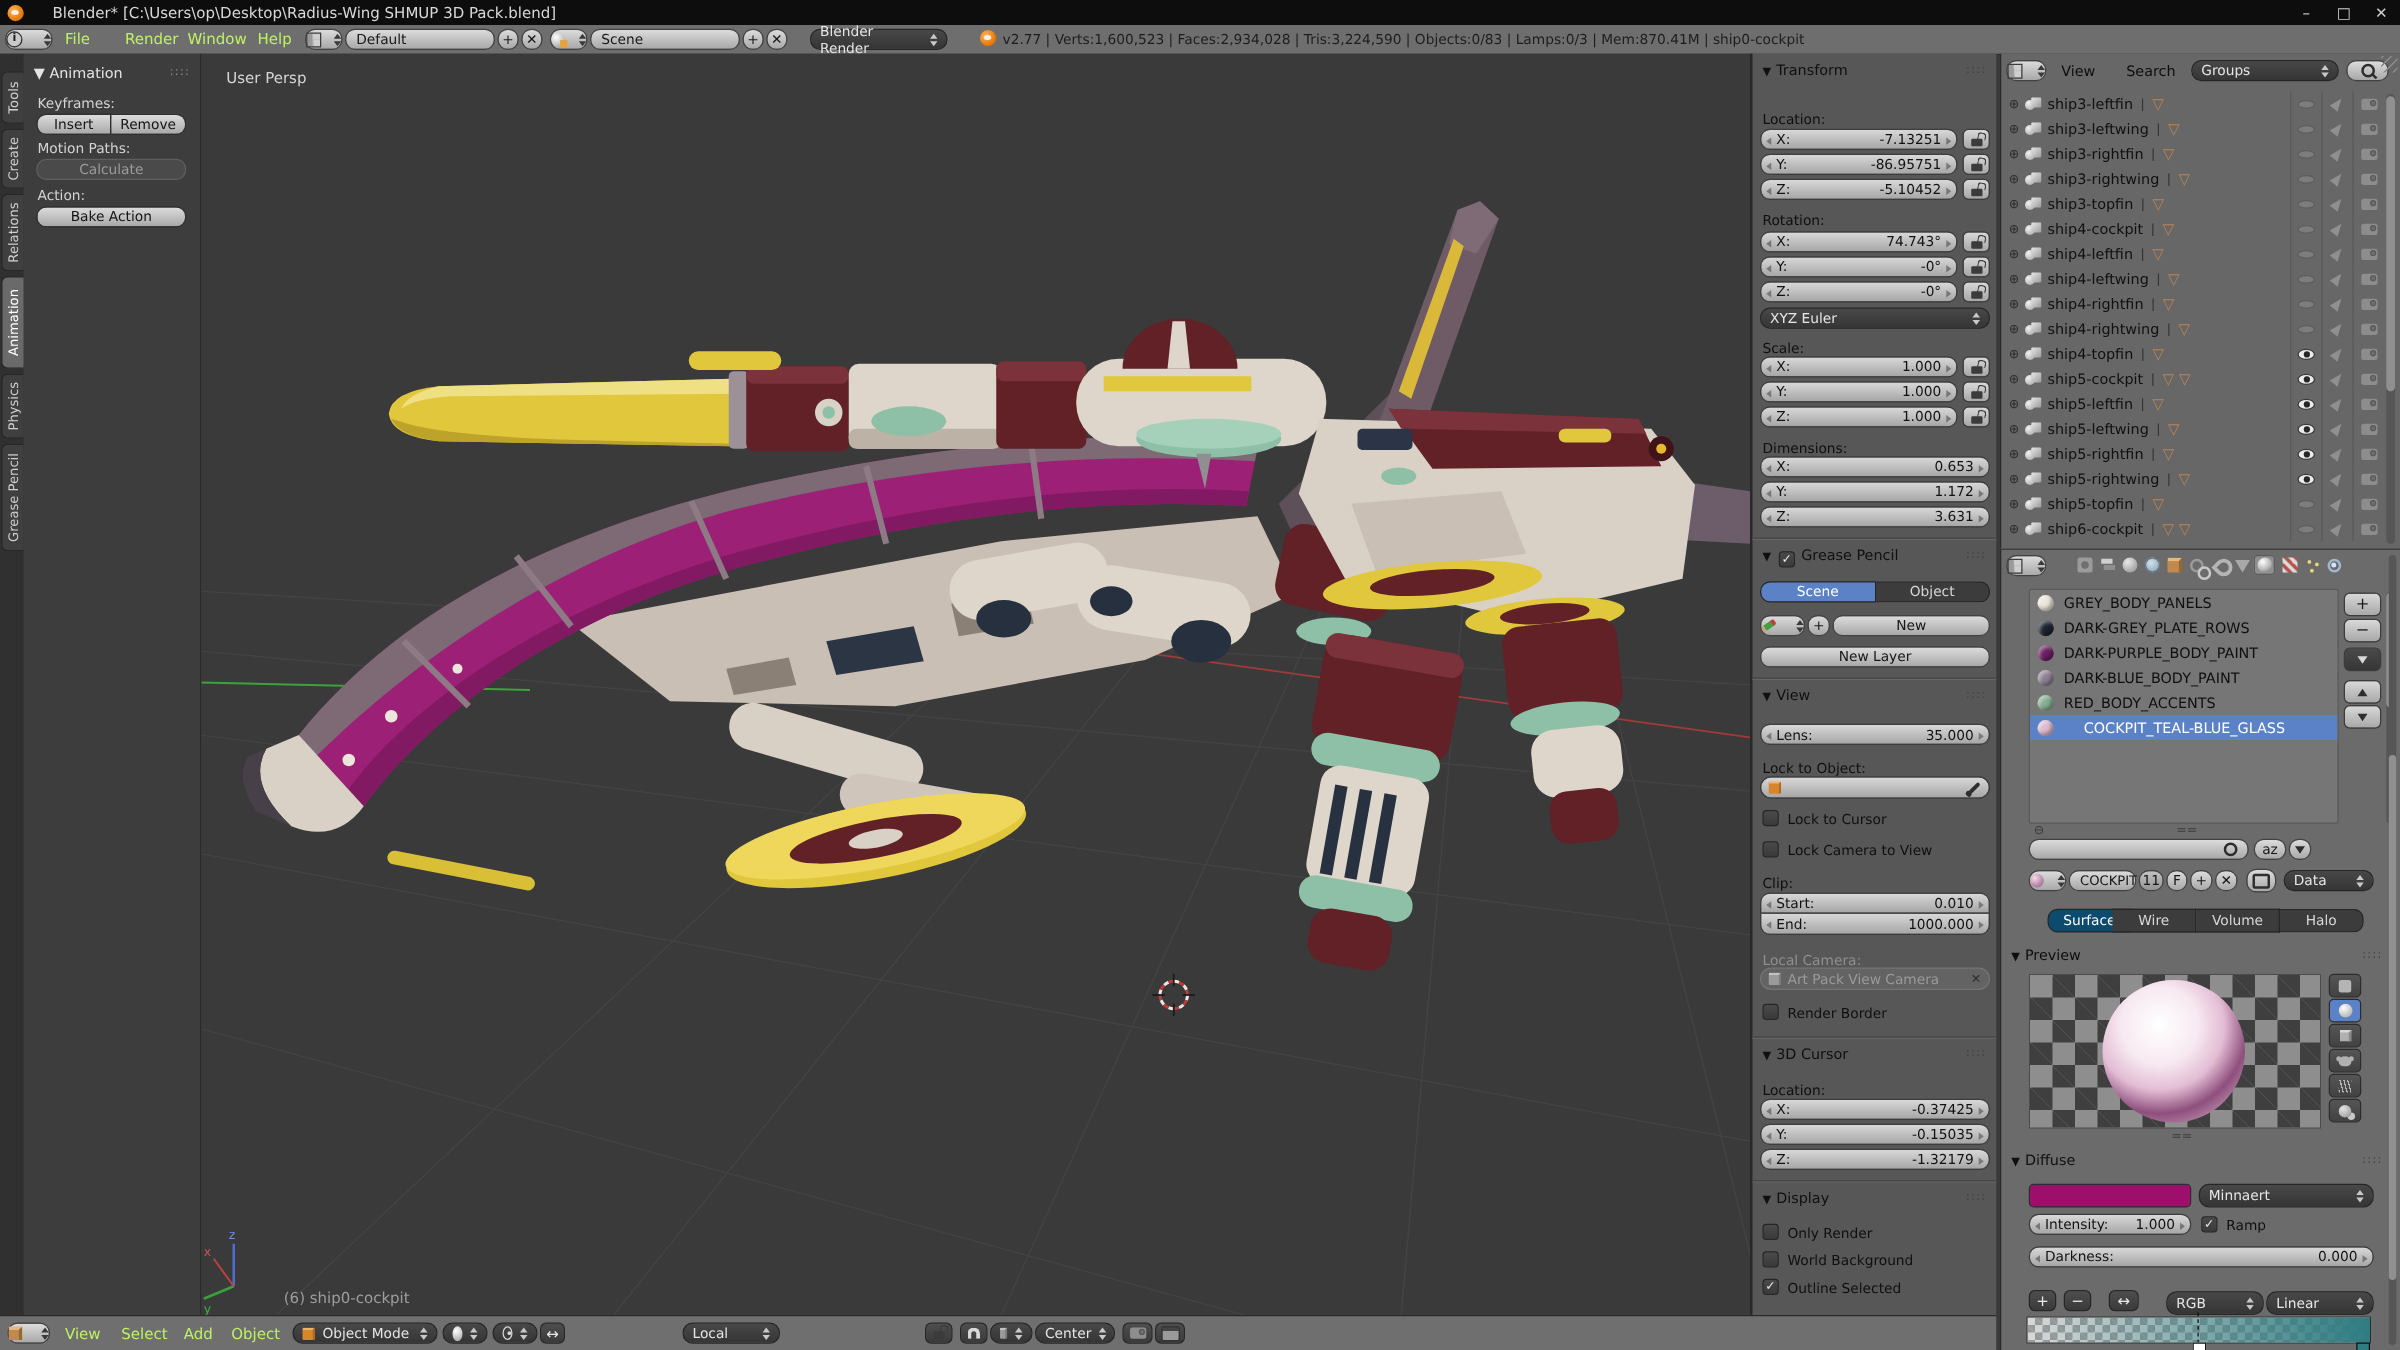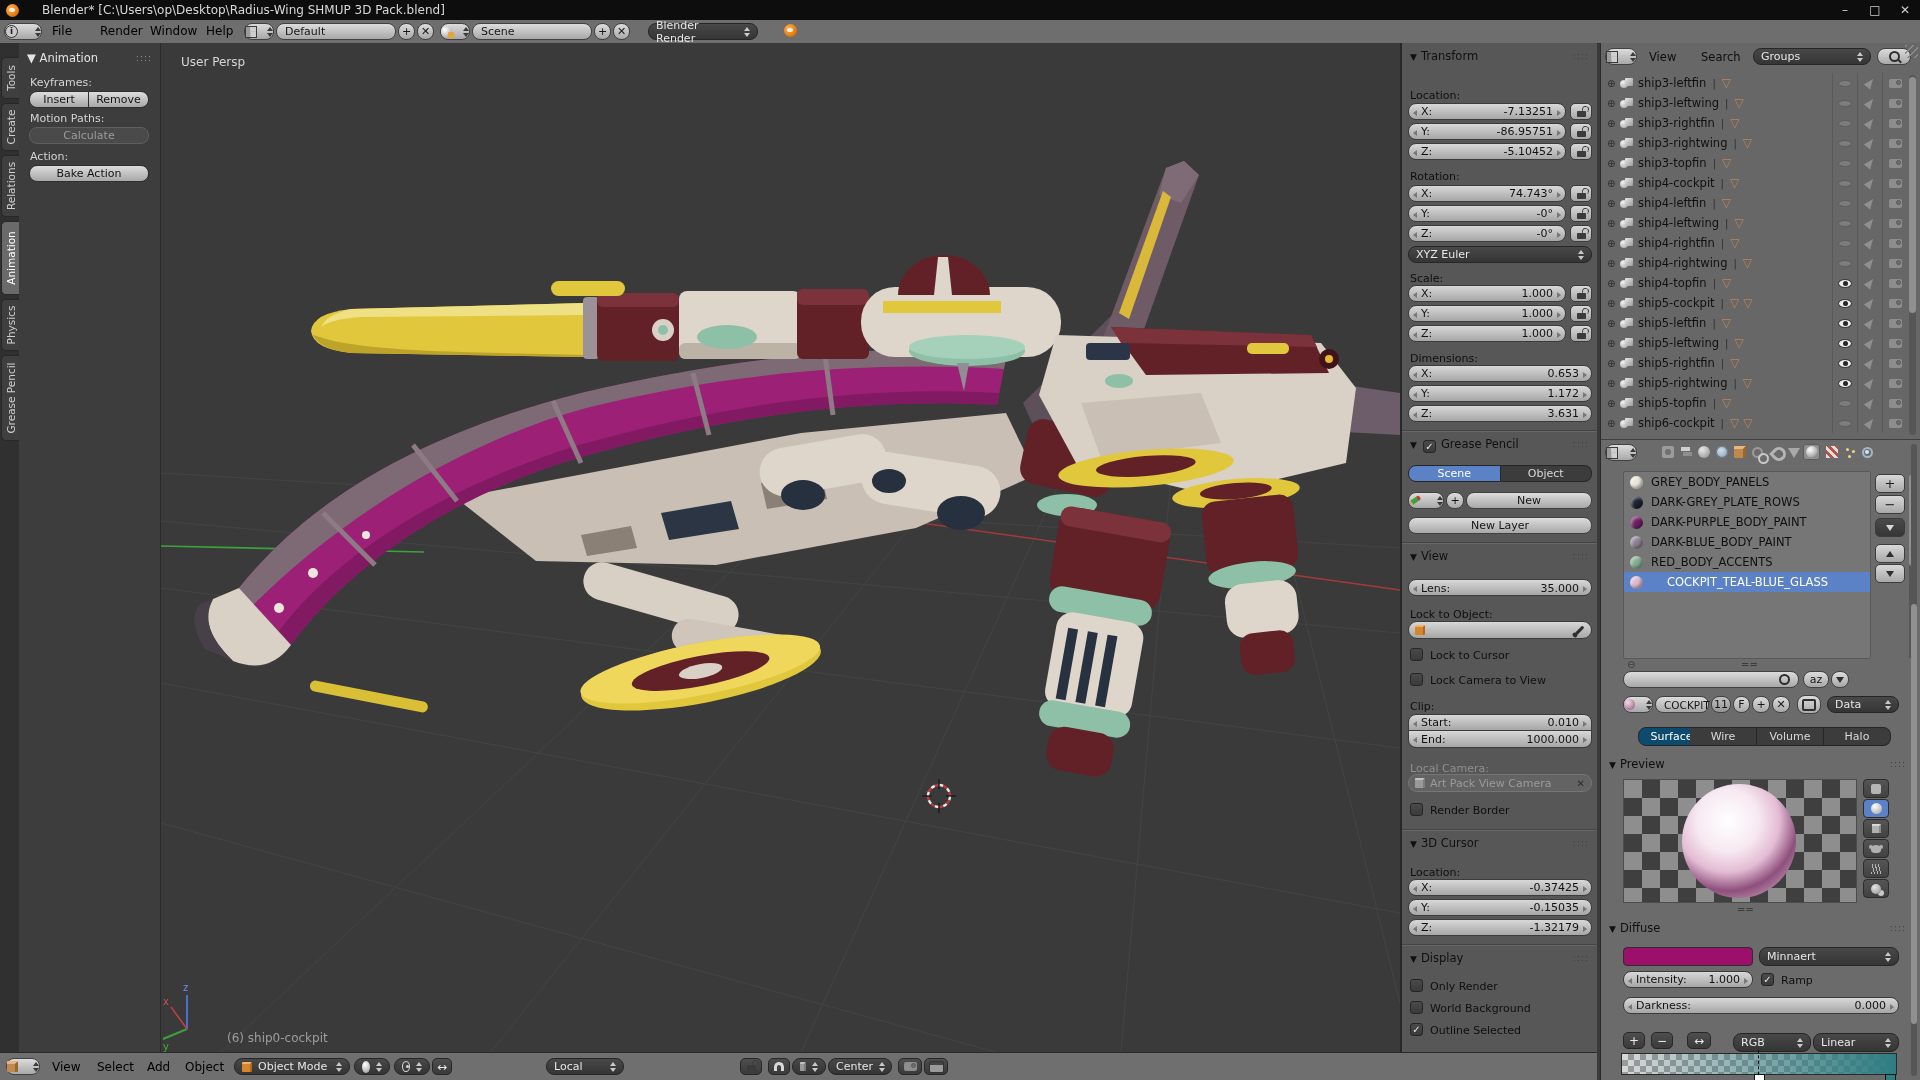--- a/index.html
+++ b/index.html
@@ -6,21 +6,21 @@
   #root{position:relative;width:1920px;height:1080px;background:#3a3a3a;font-family:"DejaVu Sans",sans-serif;font-size:12px;overflow:hidden;-webkit-font-smoothing:antialiased;}
   .abs{position:absolute;}
   
   #titlebar{left:0;top:0;width:1920px;height:20px;background:#0d0d0d;color:#d8d8d8;display:flex;align-items:center;font-size:12px;gap:16px;}
   .blogo{width:13px;height:13px;border-radius:50%;background:radial-gradient(circle at 35% 35%,#ffb25e,#e87d0d 60%,#b65a06);margin:0 7px 0 6px;position:relative;}
   .blogo::after{content:"";position:absolute;left:3px;top:4px;width:6px;height:4px;border-radius:50%;background:#fff;opacity:.85;}
   .winbtns{margin-left:auto;display:flex;}
   .winbtn{width:30px;text-align:center;color:#cfcfcf;font-size:12px;cursor:default;}
   
   #menubar{left:0;top:20px;width:1920px;height:23px;background:#6e6e6e;border-bottom:1px solid #2e2e2e;color:#efefef;}
-  .menulabel{position:absolute;top:4px;font-size:12px;color:#000000;}
+  .menulabel{position:absolute;top:4px;font-size:12px;color:#bef264;}
   .litebtn{position:absolute;height:17px;border-radius:8px;background:linear-gradient(#dcdcdc,#a8a8a8);border:1px solid #424242;color:#161616;font-size:11px;display:flex;align-items:center;justify-content:center;box-sizing:border-box;}
   .litefield{justify-content:flex-start;padding:0 8px;}
   .darkdd{position:absolute;height:17px;border-radius:8px;background:linear-gradient(#484848,#353535);border:1px solid #262626;color:#e6e6e6;font-size:11px;display:flex;align-items:center;padding:4px 7px;box-sizing:border-box;}
   .updn{margin-left:auto;display:flex;flex-direction:column;gap:2px;padding-left:6px;}
   .updn i{display:block;width:0;height:0;border-left:3px solid transparent;border-right:3px solid transparent;}
   .updn .u{border-bottom:4px solid #c9c9c9;} .updn .d{border-top:4px solid #c9c9c9;}
   .litebtn .updn .u{border-bottom-color:#3a3a3a;} .litebtn .updn .d{border-top-color:#3a3a3a;}
   #stats{position:absolute;left:802px;top:5px;color:#1d1d1d;font-size:11px;}
   .gridglyph{display:inline-block;width:10px;height:10px;background:
      linear-gradient(#9a9a9a,#9a9a9a) 0 0/4px 10px no-repeat,
@@ -210,20 +210,21 @@
     <span class="litebtn" style="left:594px;top:3px;width:17px;">+</span>
     <span class="litebtn" style="left:613px;top:3px;width:17px;">✕</span>
     <span class="darkdd" style="left:648px;top:3px;width:110px;">
         <span>Blender Render</span>
         <span class="updn">
           <i class="u"></i>
           <i class="d"></i>
         </span>
       </span>
     <span class="blogo" style="position:absolute;left:778px;top:4px;"></span>
+    <span id="stats">v2.77 | Verts:1,600,523 | Faces:2,934,028 | Tris:3,224,590 | Objects:0/83 | Lamps:0/3 | Mem:870.41M | ship0-cockpit</span>
   </div>
 
   <div id="tabcol" class="abs">
     <div class="vtab" style="top:14px;height:42px;">
         <span>Tools</span>
       </div>
     <div class="vtab" style="top:60px;height:48px;">
         <span>Create</span>
       </div>
     <div class="vtab" style="top:112px;height:62px;">

